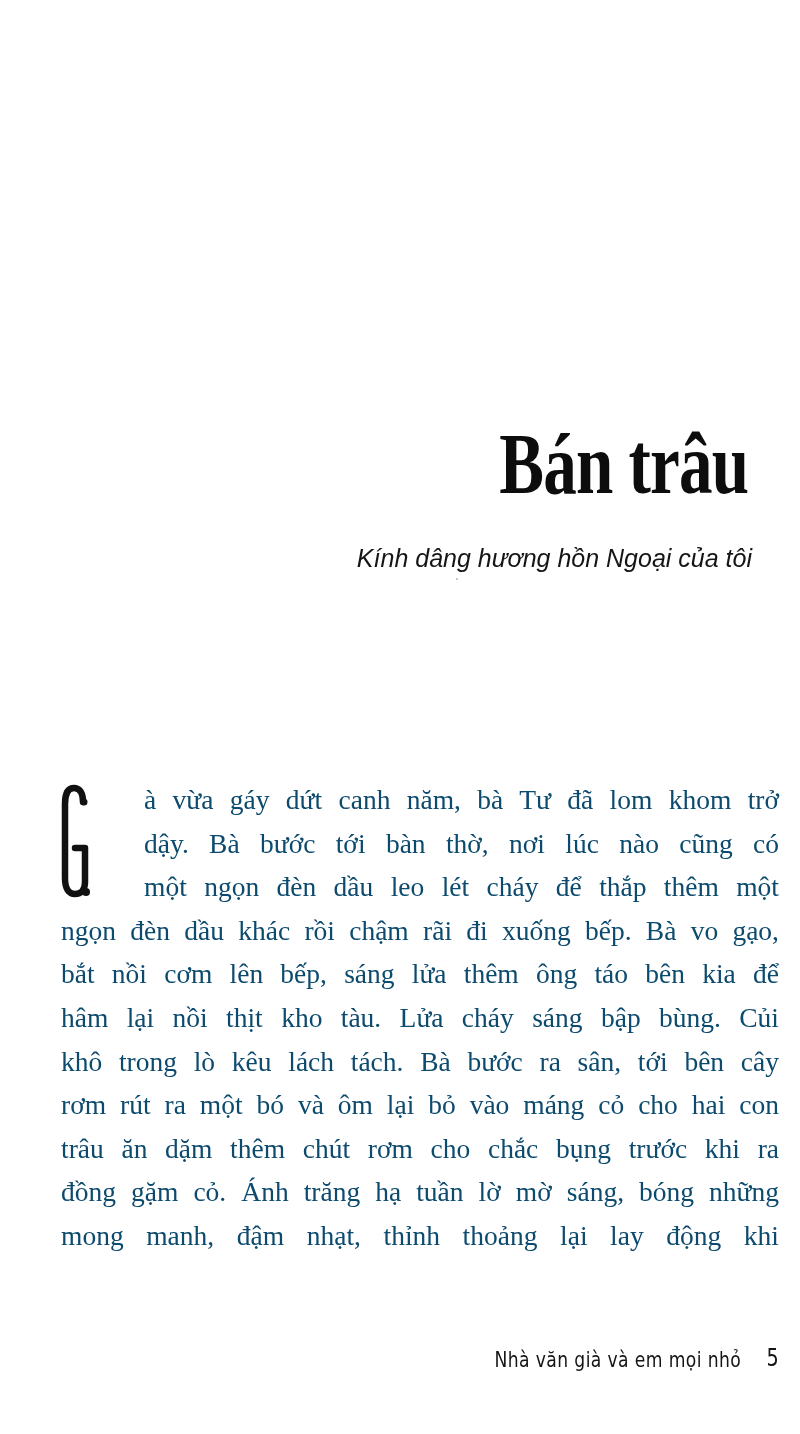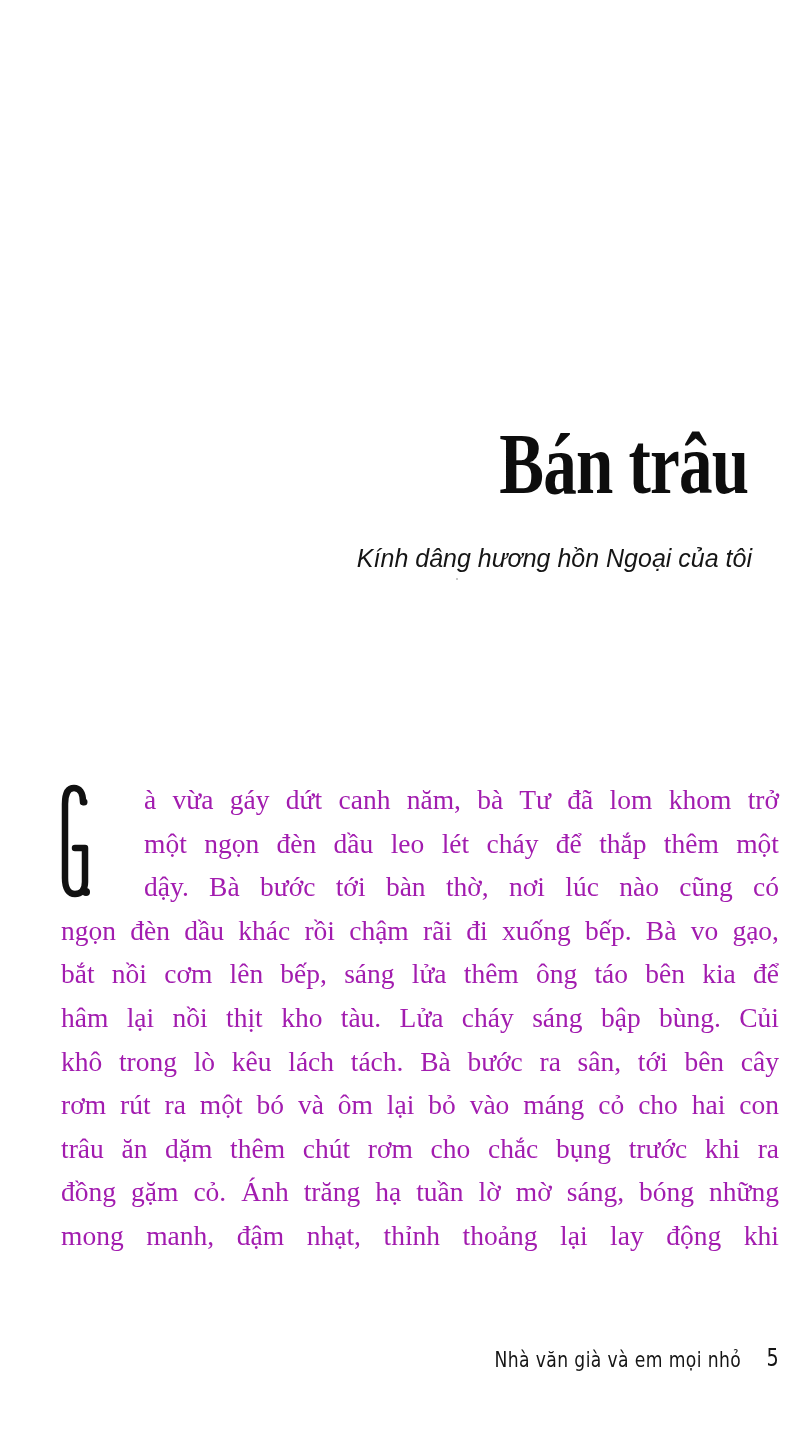--- a/index.html
+++ b/index.html
@@ -63,21 +63,21 @@
       left: 51px;
       top: 778px;
       width: 718px;
     }
     .line {
       display: block;
       height: 43.6px;
       line-height: 43.6px;
       font-family: "Liberation Serif", "DejaVu Serif", serif;
       font-size: 27.5px;
-      color: #a21caf;
+      color: #0c4a6e;
       text-align: justify;
       text-align-last: justify;
       white-space: nowrap;
     }
     .line.indent {
       padding-left: 83px;
     }
     .drop-cap {
       position: absolute;
       left: 51px;
@@ -129,22 +129,22 @@
   <div class="drop-cap">
     <svg width="30" height="114" viewBox="0 0 30 114">
       <path d="M22 18 C22 8 18 4 13 4 C7 4 4 9 4 20 L4 94 C4 105 8 110 14 110 C20 110 24 106 24 98 L24 64 L14 64" fill="none" stroke="#111" stroke-width="6.5" stroke-linecap="round" stroke-linejoin="round"></path>
       <circle cx="25" cy="108" r="4" fill="#111"></circle>
       <circle cx="23" cy="18" r="3.5" fill="#111"></circle>
     </svg>
   </div>
 
   <div class="body-text">
     <span class="line indent">à vừa gáy dứt canh năm, bà Tư đã lom khom trở</span>
+    <span class="line indent">dậy. Bà bước tới bàn thờ, nơi lúc nào cũng có</span>
     <span class="line indent">một ngọn đèn dầu leo lét cháy để thắp thêm một</span>
-    <span class="line indent">dậy. Bà bước tới bàn thờ, nơi lúc nào cũng có</span>
     <span class="line">ngọn đèn dầu khác rồi chậm rãi đi xuống bếp. Bà vo gạo,</span>
     <span class="line">bắt nồi cơm lên bếp, sáng lửa thêm ông táo bên kia để</span>
     <span class="line">hâm lại nồi thịt kho tàu. Lửa cháy sáng bập bùng. Củi</span>
     <span class="line">khô trong lò kêu lách tách. Bà bước ra sân, tới bên cây</span>
     <span class="line">rơm rút ra một bó và ôm lại bỏ vào máng cỏ cho hai con</span>
     <span class="line">trâu ăn dặm thêm chút rơm cho chắc bụng trước khi ra</span>
     <span class="line">đồng gặm cỏ. Ánh trăng hạ tuần lờ mờ sáng, bóng những</span>
     <span class="line">mong manh, đậm nhạt, thỉnh thoảng lại lay động khi</span>
   </div>
 

